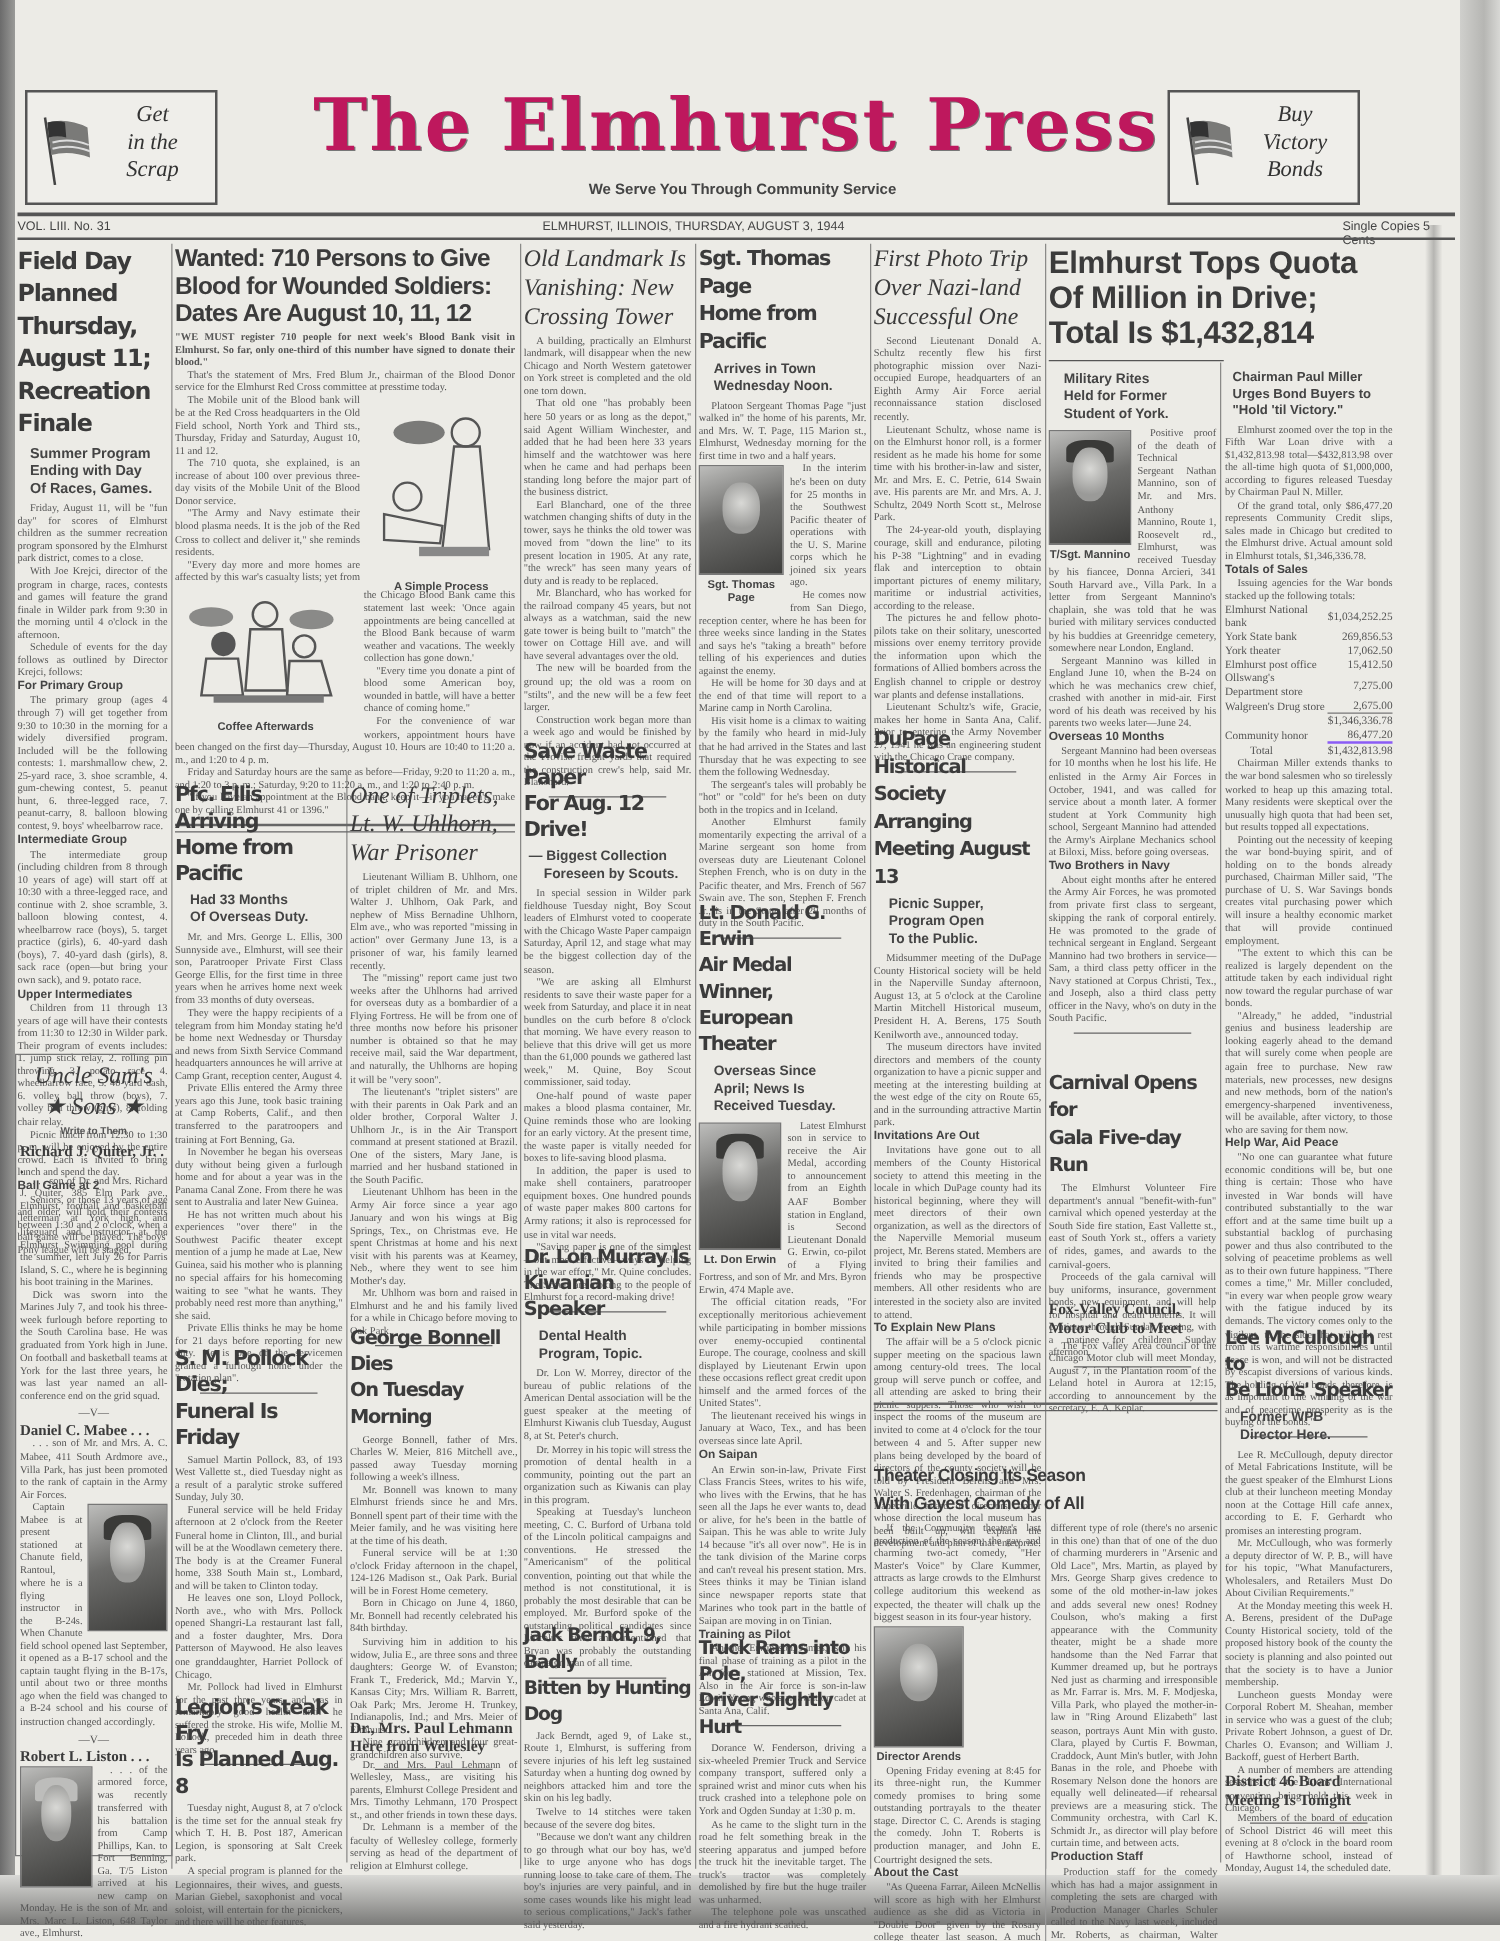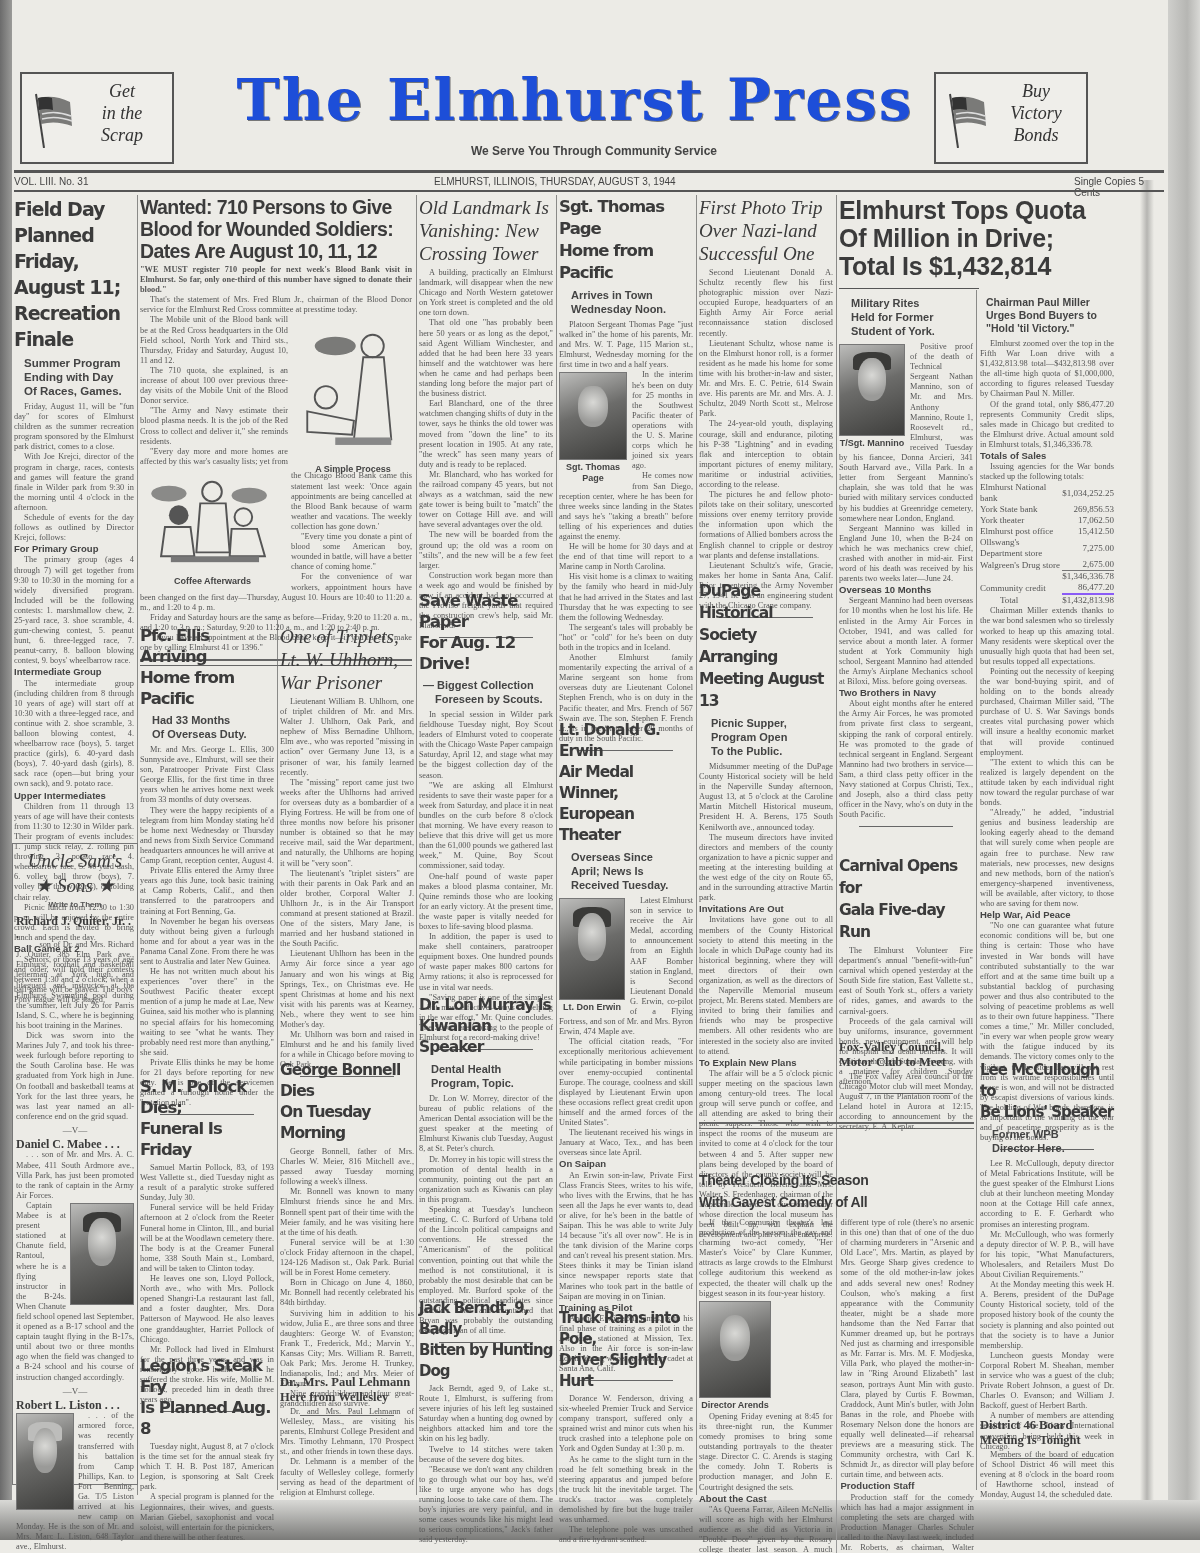--- a/index.html
+++ b/index.html
@@ -6,21 +6,21 @@
   body{width:1200px;height:1553px;background:#fff;position:relative;overflow:hidden;font-family:"Liberation Serif",serif;color:#2b2b2b;}
   .page{position:absolute;left:0;top:0;width:1200px;height:1553px;background:#ecebe6;}
   .page:before{content:"";position:absolute;left:0;top:0;width:12px;height:1530px;background:linear-gradient(90deg,#6b6b6b,#9a9a98);}
   .edge-right{position:absolute;left:1168px;top:0;width:32px;height:1540px;background:linear-gradient(90deg,#cfcfcc,#b6b6b3 60%,#d8d8d5);}
   .fold{position:absolute;left:1140px;top:180px;width:14px;height:1360px;background:linear-gradient(90deg,rgba(0,0,0,0),rgba(80,80,80,.35),rgba(0,0,0,0));}
   .bottom-band{position:absolute;left:0;top:1500px;width:1200px;height:40px;background:linear-gradient(180deg,#d9d9d6,#7a7a78);}
   .mast{position:absolute;left:14px;top:60px;width:1150px;height:120px;}
   .ear{position:absolute;top:12px;width:150px;height:88px;border:2px solid #555;background:#efeeea;}
   .ear .flag{position:absolute;left:8px;top:18px;width:44px;height:56px;}
   .ear .ear-text{position:absolute;right:10px;top:6px;width:80px;text-align:center;font-family:"Liberation Serif",serif;font-style:italic;font-size:18px;line-height:22px;color:#333;}
-  .title{position:absolute;left:196px;top:6px;width:730px;text-align:center;font-family:"DejaVu Serif",serif;font-weight:bold;font-size:58px;letter-spacing:2px;color:#1d4ed8;text-shadow:1px 1px 0 #777;}
+  .title{position:absolute;left:210px;top:6px;width:730px;text-align:center;font-family:"DejaVu Serif",serif;font-weight:bold;font-size:58px;letter-spacing:2px;color:#be185d;text-shadow:1px 1px 0 #777;}
   .motto{position:absolute;left:350px;top:84px;width:460px;text-align:center;font-family:"Liberation Sans",sans-serif;font-weight:bold;font-size:12px;color:#444;}
   .rule{position:absolute;background:#555;}
   .dateline{position:absolute;left:14px;top:176px;width:1150px;height:14px;font-family:"Liberation Sans",sans-serif;font-size:10px;color:#444;}
   .dateline span{position:absolute;top:0;}
   .col-rule{position:absolute;width:1px;background:#8a8a88;}
   .art{position:absolute;}
   .hl{font-family:"Liberation Sans",sans-serif;font-weight:bold;color:#3b3b3b;line-height:1.05;margin:0;}
   .hl-cond{font-family:"DejaVu Sans",sans-serif;font-weight:bold;color:#3b3b3b;letter-spacing:-1px;transform-origin:left top;line-height:1.15;margin:0;}
   .hl-it{font-family:"Liberation Serif",serif;font-style:italic;color:#3b3b3b;line-height:1.05;margin:0;}
   .deck{font-family:"Liberation Sans",sans-serif;font-weight:bold;color:#444;font-size:13px;line-height:17px;margin:4px 0 4px 12px;}
@@ -89,21 +89,21 @@
   <div class="col-rule" style="left:277px;top:620px;height:870px;"></div>
   <div class="col-rule" style="left:416px;top:195px;height:1300px;"></div>
   <div class="col-rule" style="left:556px;top:195px;height:1300px;"></div>
   <div class="col-rule" style="left:696px;top:195px;height:1300px;"></div>
   <div class="col-rule" style="left:836px;top:195px;height:1300px;"></div>
   <div class="col-rule" style="left:976px;top:290px;height:1200px;"></div>
 
   <div class="art" style="left:14px;top:196px;width:120px;">
     <div class="hl-cond" style="font-size:19px;line-height:26px;">
       <div>Field Day Planned</div>
-      <div>Friday, August 11;</div>
+      <div>Thursday, August 11;</div>
       <div>Recreation Finale</div>
     </div>
     <div class="deck" style="font-size:11.5px;line-height:14px;margin-left:10px;">
       <div>Summer Program</div>
       <div>Ending with Day</div>
       <div>Of Races, Games.</div>
     </div>
     <div class="body" style="font-size:8.3px;line-height:10.1px;">
       <p>Friday, August 11, will be "fun day" for scores of Elmhurst children as the summer recreation program sponsored by the Elmhurst park district, comes to a close.</p>
       <p>With Joe Krejci, director of the program in charge, races, contests and games will feature the grand finale in Wilder park from 9:30 in the morning until 4 o'clock in the afternoon.</p>
@@ -572,21 +572,21 @@
           </tr>
       <tr>
             <td>Walgreen's Drug store</td>
             <td class="v">2,675.00</td>
           </tr>
       <tr>
             <td></td>
             <td class="v" style="border-top:1px solid #777;">$1,346,336.78</td>
           </tr>
       <tr>
-            <td>Community credit</td>
+            <td>Community honor</td>
             <td class="v">86,477.20</td>
           </tr>
       <tr>
             <td style="padding-left:20px;">Total</td>
             <td class="v" style="border-top:2px solid #8b5cf6;">$1,432,813.98</td>
           </tr>
     </tbody>
       </table>
     <div class="body" style="font-size:8.3px;line-height:10.1px;">
       <p>Chairman Miller extends thanks to the war bond salesmen who so tirelessly worked to heap up this amazing total. Many residents were skeptical over the unusually high quota that had been set, but results topped all expectations.</p>

